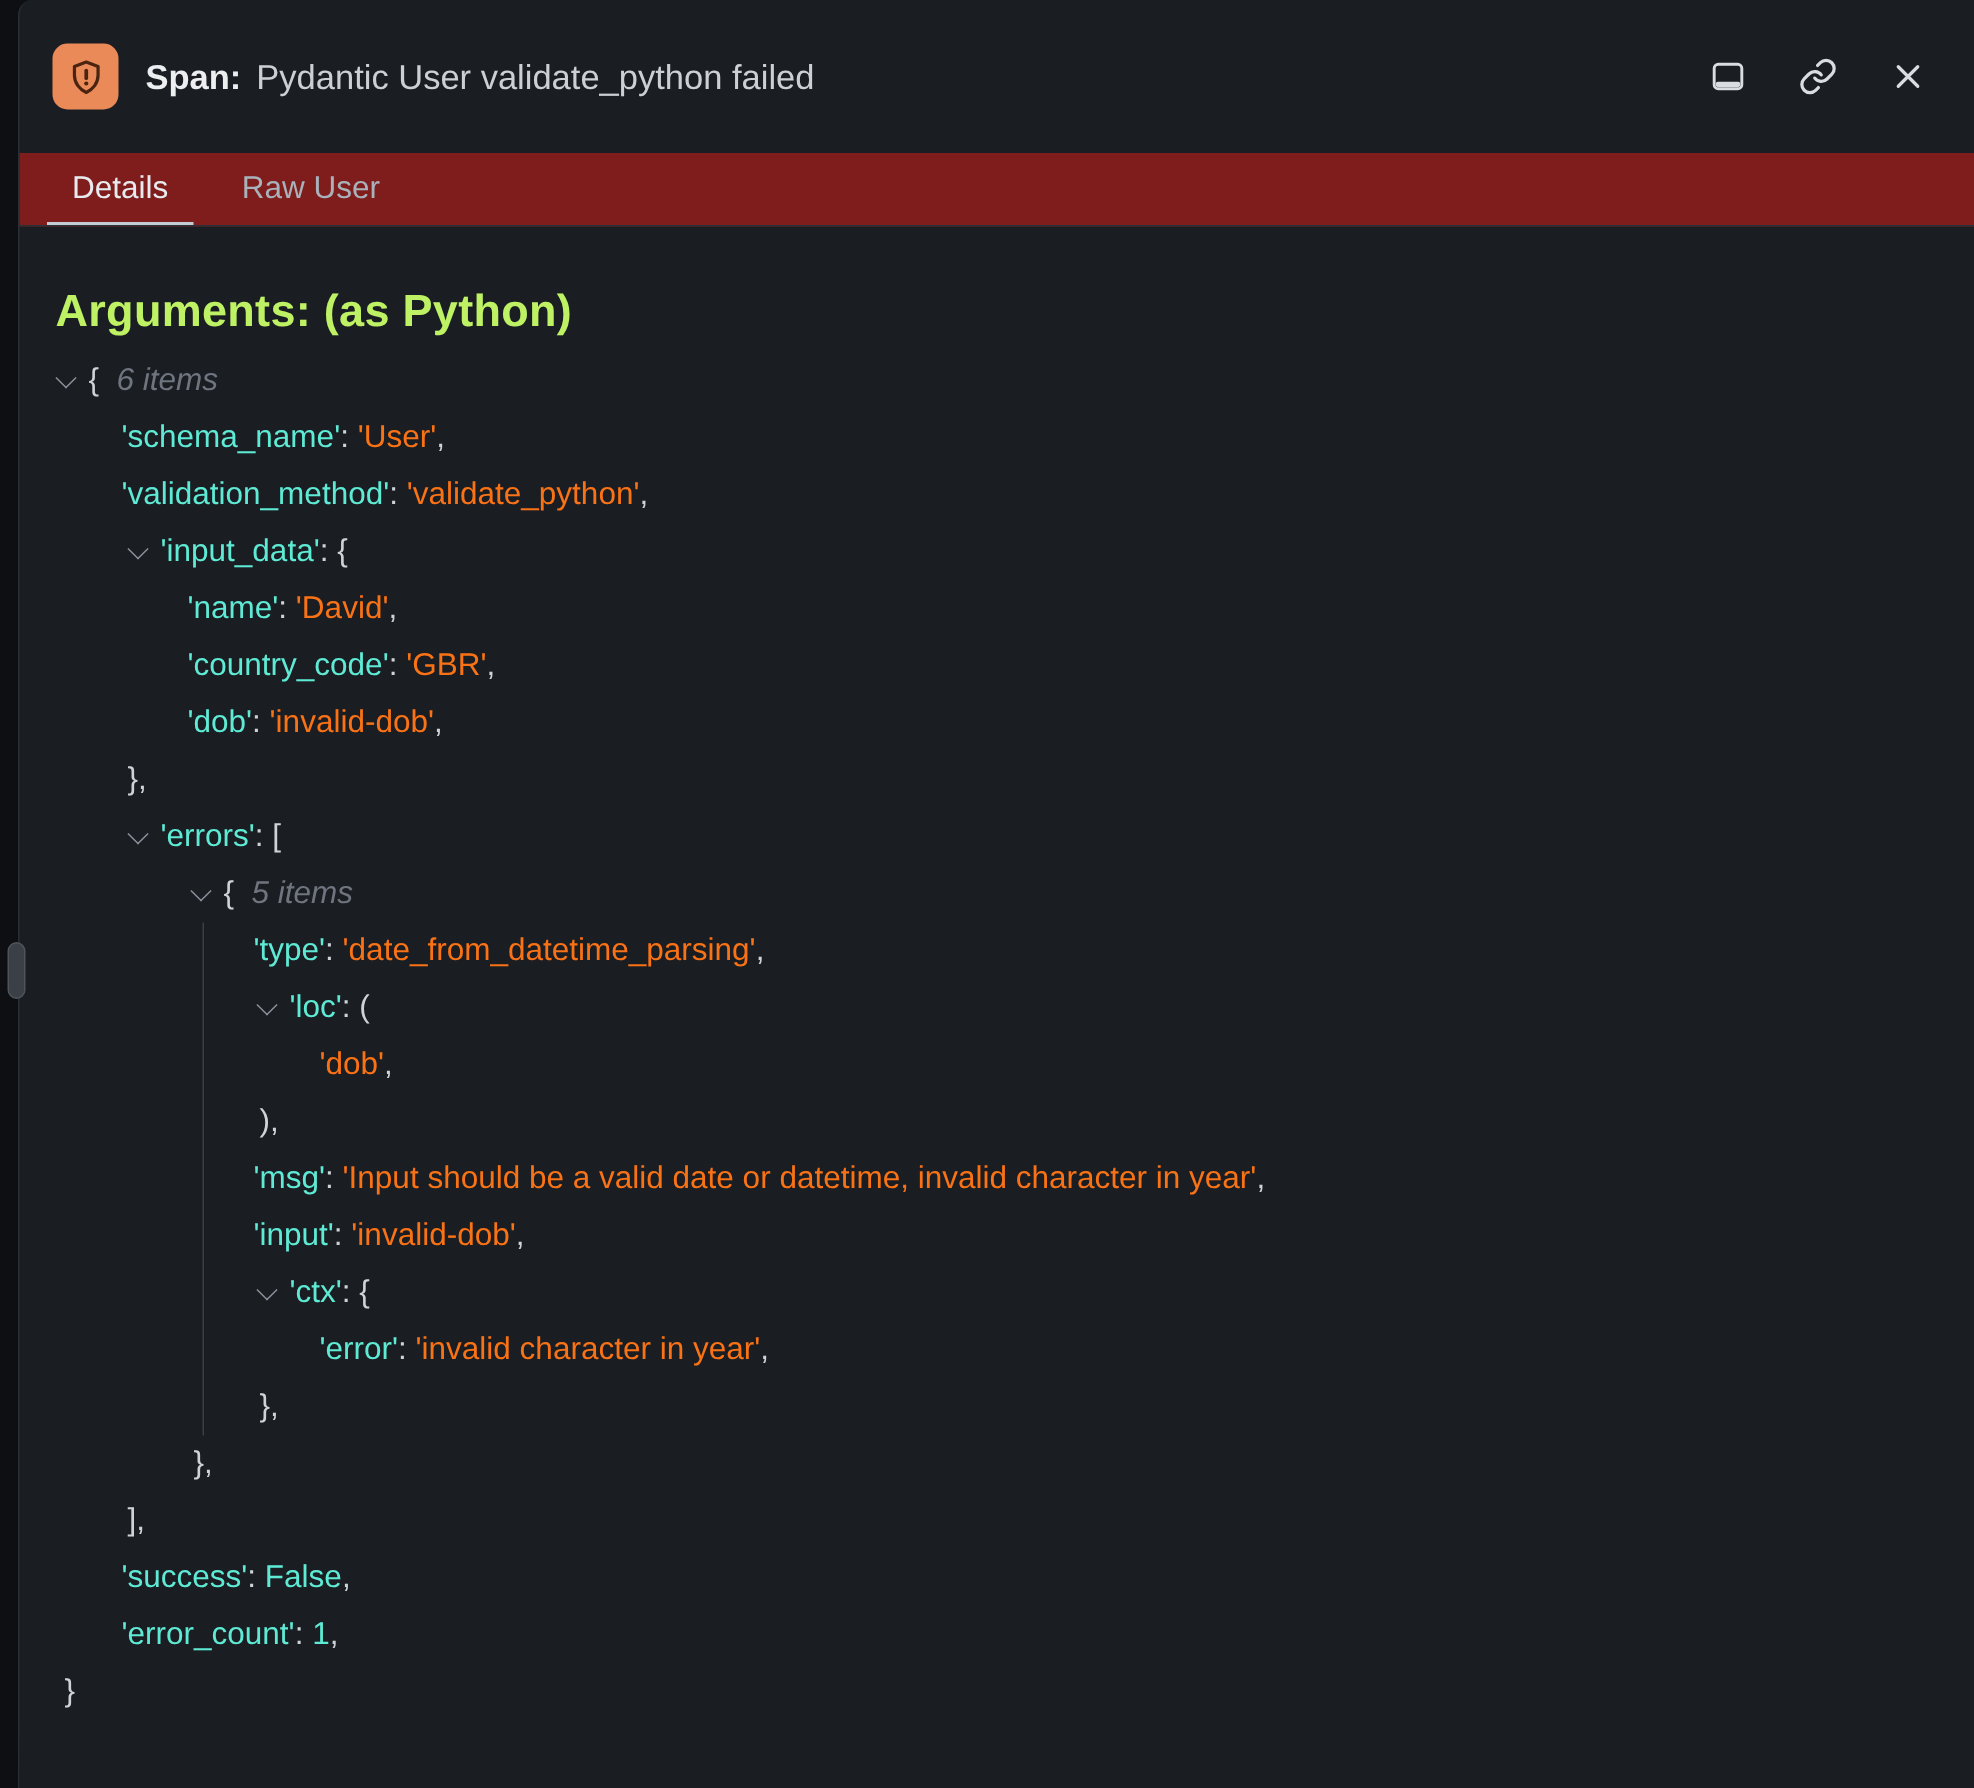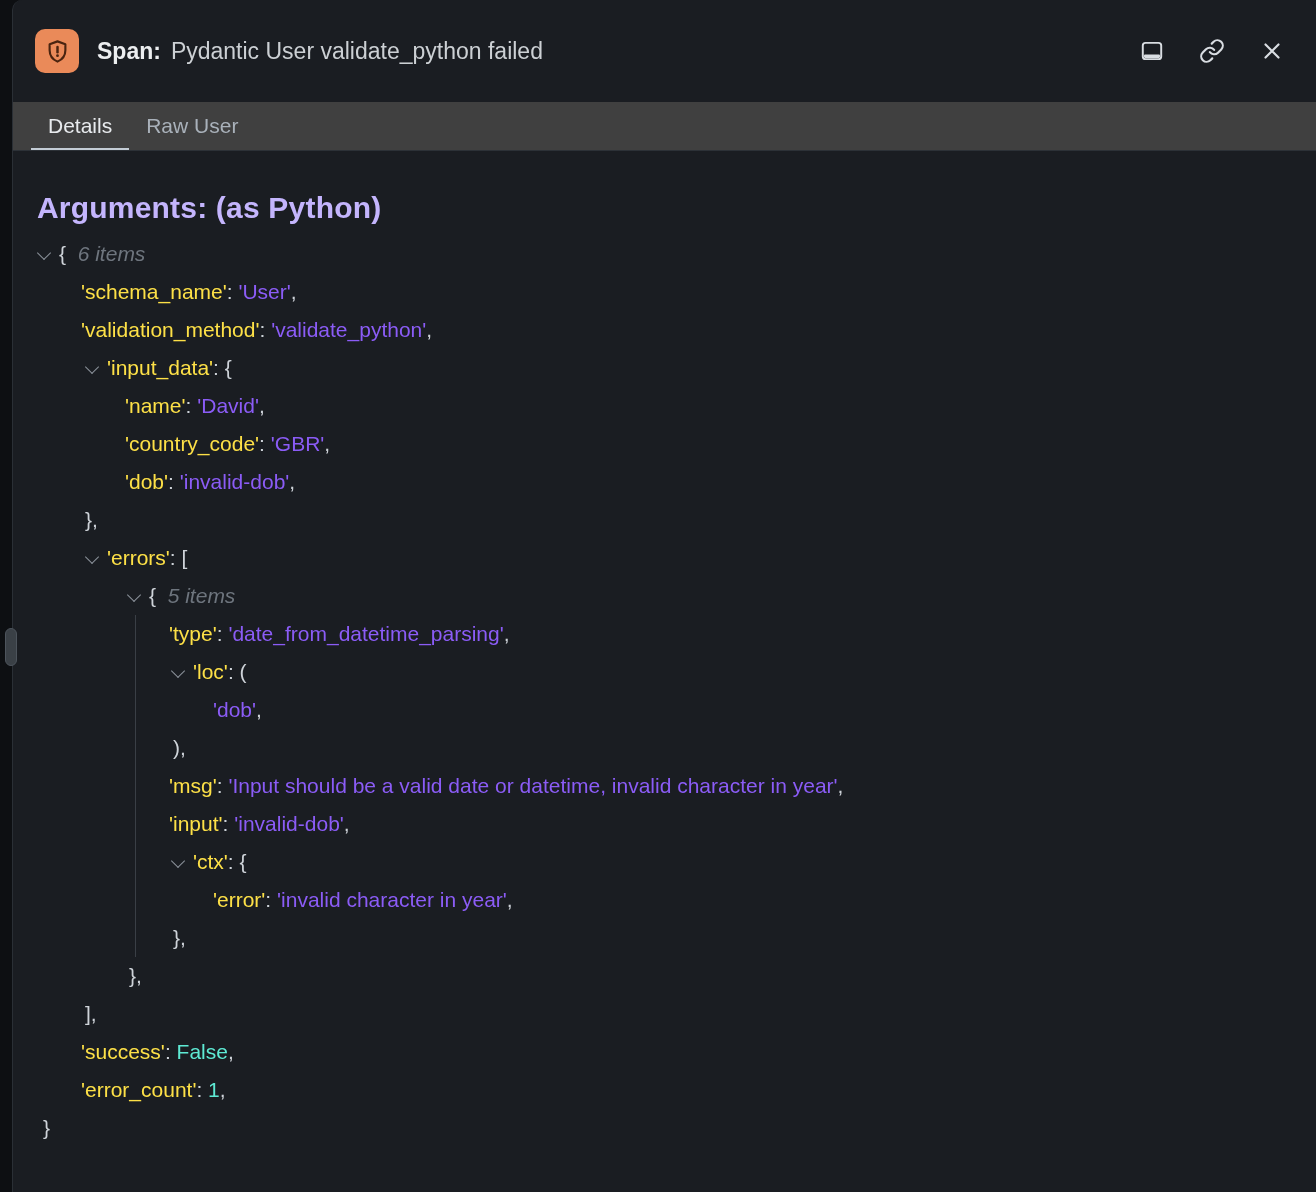--- a/index.html
+++ b/index.html
@@ -25,48 +25,48 @@
   .title{font-size:23px;color:#ccd0d4;white-space:nowrap;}
   .title .lbl{font-weight:700;color:#eceef0;margin-right:10px;}
   .hdr-actions{margin-left:auto;display:flex;align-items:center;gap:28px;}
   .icon-btn{
     background:none;border:none;padding:3px;margin:0;cursor:pointer;
     color:#d9dde2;display:flex;align-items:center;justify-content:center;
   }
   .icon-btn svg{display:block;}
   
   .tabs{
-    height:48px;background:#404040;border-bottom:1px solid #2c3137;
-    display:flex;align-items:stretch;padding-left:18px;font-size:21px;
+    height:48px;background:#7f1d1d;border-bottom:1px solid #2c3137;
+    display:flex;align-items:stretch;padding-left:18px;font-size:21px;gap:15px;
   }
   .tab{
     display:flex;align-items:center;padding:0 17px;color:#a9b1ba;cursor:pointer;
   }
   .tab.active{color:#e8ebee;box-shadow:inset 0 -2px 0 #c3ccd5;}
   
   .content{padding-top:40px;}
   h1.args{
-    margin:0 0 10px 24px;font-size:30px;font-weight:700;color:#c4b5fd;
+    margin:0 0 10px 24px;font-size:30px;font-weight:700;color:#bef264;
     letter-spacing:.2px;
   }
   .code{
     position:relative;
     font-family:Liberation Sans, sans-serif;
     font-size:21px;line-height:38px;
     white-space:pre;
   }
   .line{height:38px;}
   .chev{
     display:inline-block;width:9px;height:9px;
     border-right:1.5px solid #8b929b;border-bottom:1.5px solid #8b929b;
     transform:rotate(45deg);
     margin:0 10px 4px 0;vertical-align:middle;
   }
-  .tok-key{color:#fde047;}
-  .tok-str{color:#8b5cf6;}
+  .tok-key{color:#5eead4;}
+  .tok-str{color:#f97316;}
   .tok-punc{color:#ced3d9;}
   .tok-const{color:#5eead4;}
   .tok-meta{color:#6e757e;font-style:italic;}
   .guide{position:absolute;width:1px;background:#3a3f46;}
   
   .resize-handle{
     position:absolute;left:5px;top:628px;width:12px;height:38px;
     border-radius:6px;background:#3a4046;border:1px solid #4d545c;
     box-sizing:border-box;z-index:5;cursor:ew-resize;
   }

